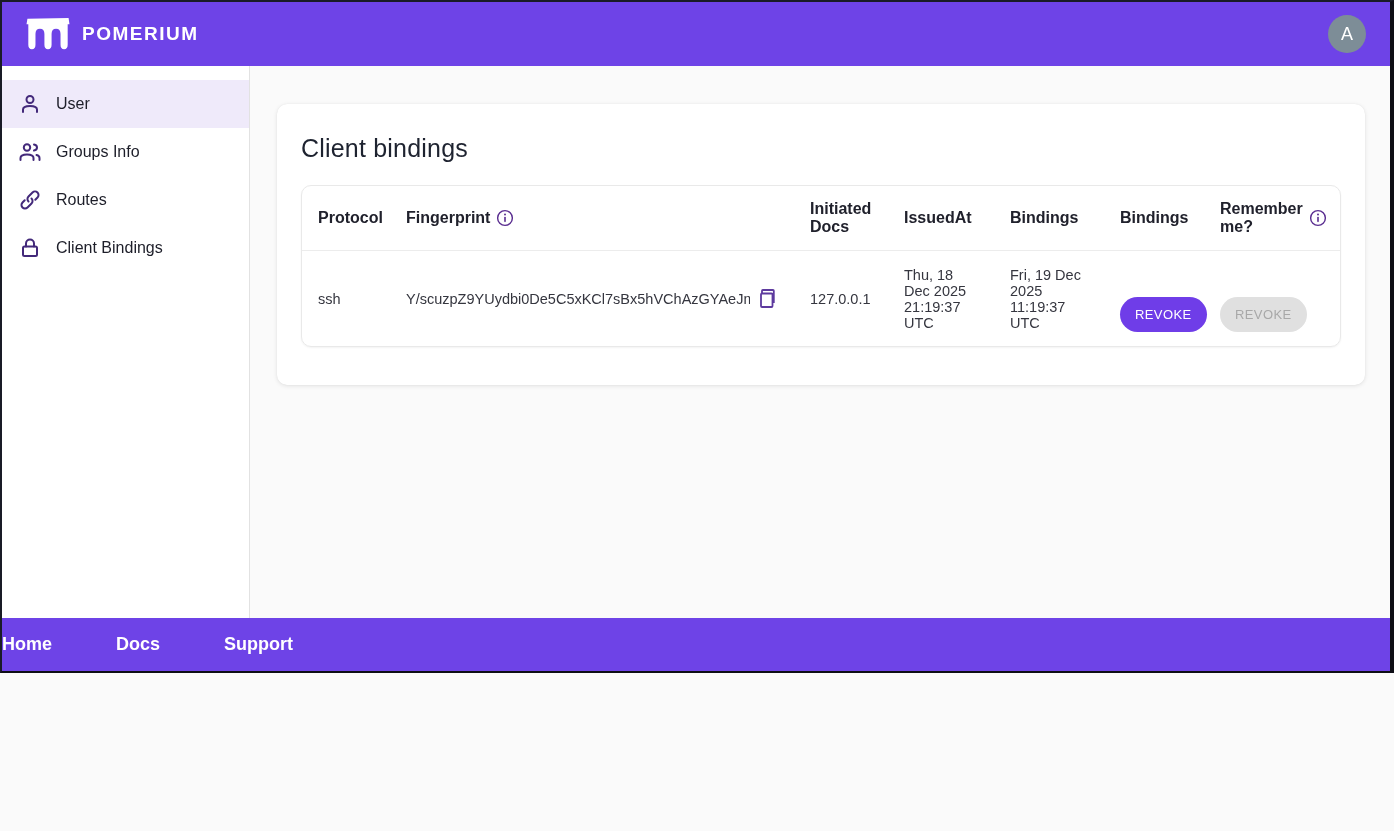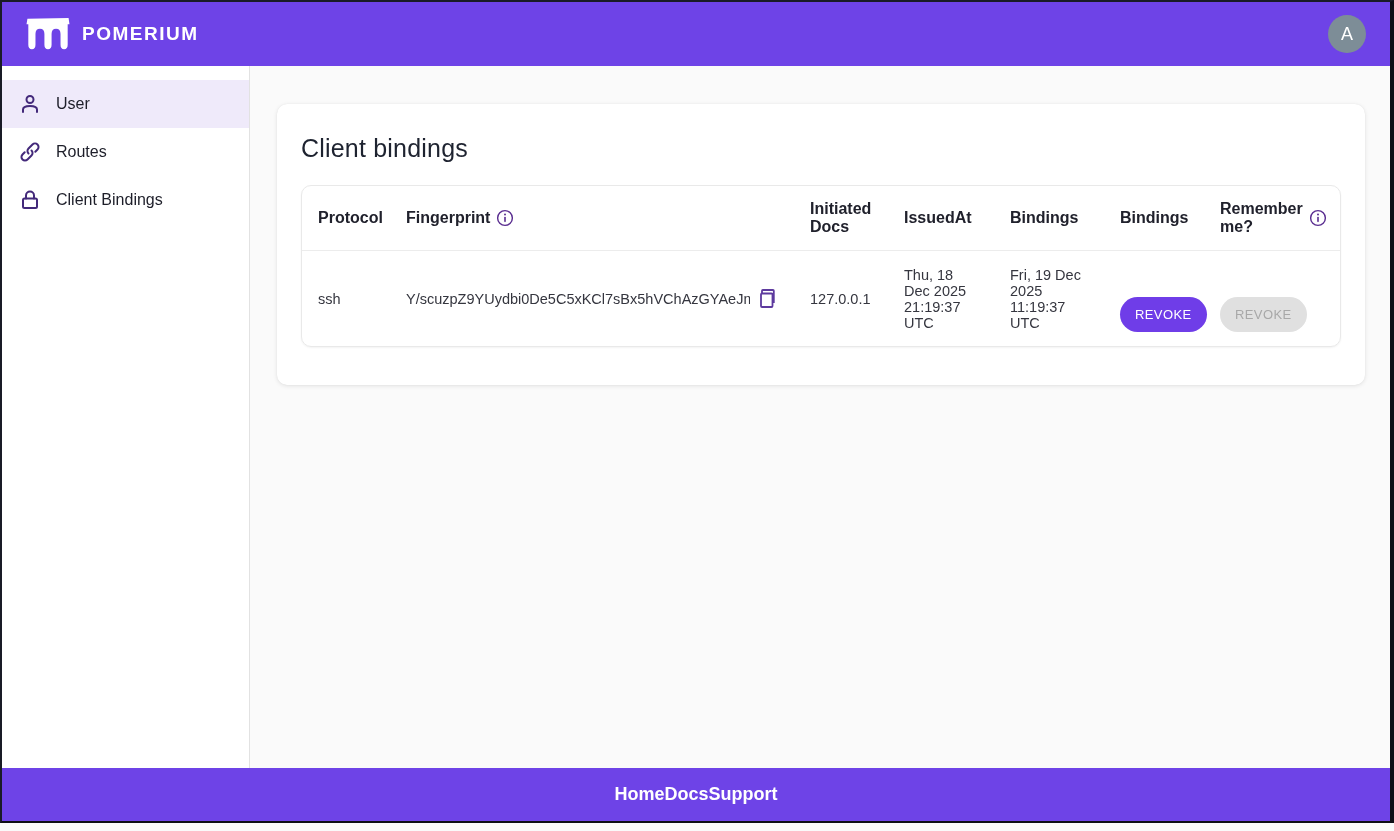--- a/index.html
+++ b/index.html
@@ -3,21 +3,21 @@
 <meta charset="utf-8">
 <style>
   * { box-sizing: border-box; margin: 0; padding: 0; }
   html,body { width: 1394px; height: 831px; }
   body {
     font-family: "Liberation Sans", "DejaVu Sans", sans-serif;
     background: #fafafa;
     color: #22232e;
   }
   .window {
-    width: 1394px; height: 823px;
+    width: 1394px; height: 673px;
     border-top: 2px solid #191b26;
     border-left: 2px solid #191b26;
     border-bottom: 2px solid #0e0e15;
     border-right: 4px solid #0e0e15;
     display: flex; flex-direction: column;
     overflow: hidden;
     background: #84cc16;
   }
   
   .topbar {
@@ -99,21 +99,22 @@
     font-size: 13px; font-weight: 500; letter-spacing: 0.4px;
     cursor: pointer;
     margin-top: 32px;
   }
   .pill.primary { background: #6f3de8; color: #ffffff; }
   .pill.disabled { background: #e0e0e0; color: #a8a8a8; cursor: default; }
   
   .footbar {
     height: 53px; flex: 0 0 53px;
     background: #6e43e7;
-    display: flex; align-items: center; justify-content: center;
+    display: flex; align-items: center; justify-content: flex-start;
+    gap: 64px;
   }
   .foot-link {
     color: #ffffff; font-size: 18px; font-weight: bold;
     text-decoration: none; cursor: pointer;
   }
 </style>
 </head>
 <body>
 
 <div class="window">
@@ -136,20 +137,29 @@
     <nav class="sidebar">
 
       <div class="nav-item active">
         <svg viewBox="0 0 24 24">
           <circle class="nav-stroke" cx="12" cy="7.5" r="3.5"></circle>
           <path class="nav-stroke" d="M5 20 v-2.5 q0 -3.5 7 -3.5 q7 0 7 3.5 V20"></path>
         </svg>
         <span>User</span>
       </div>
 
+      <div class="nav-item">
+        <svg viewBox="0 0 24 24">
+          <circle class="nav-stroke" cx="9" cy="7.5" r="3.2"></circle>
+          <path class="nav-stroke" d="M2.5 20 v-2 q0 -3.5 6.5 -3.5 q6.5 0 6.5 3.5 v2"></path>
+          <path class="nav-stroke" d="M16 4.6 q3 0.5 3 3 q0 2.5 -3 3"></path>
+          <path class="nav-stroke" d="M18.5 15 q3 0.8 3 3 v2"></path>
+        </svg>
+        <span>Groups Info</span>
+      </div>
 
 
       <div class="nav-item">
         <svg viewBox="0 0 24 24">
           <path class="nav-stroke" d="M10.5 13.5 a3.5 3.5 0 0 1 0 -5 l4 -4 a3.5 3.5 0 0 1 5 5 l-2.2 2.2"></path>
           <path class="nav-stroke" d="M13.5 10.5 a3.5 3.5 0 0 1 0 5 l-4 4 a3.5 3.5 0 0 1 -5 -5 l2.2 -2.2"></path>
         </svg>
         <span>Routes</span>
       </div>
 

